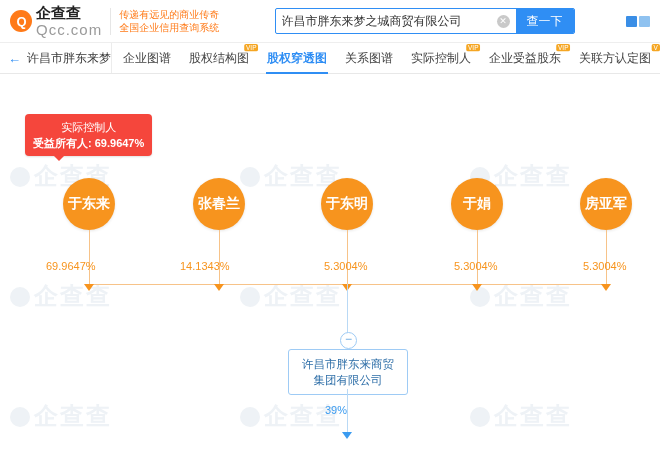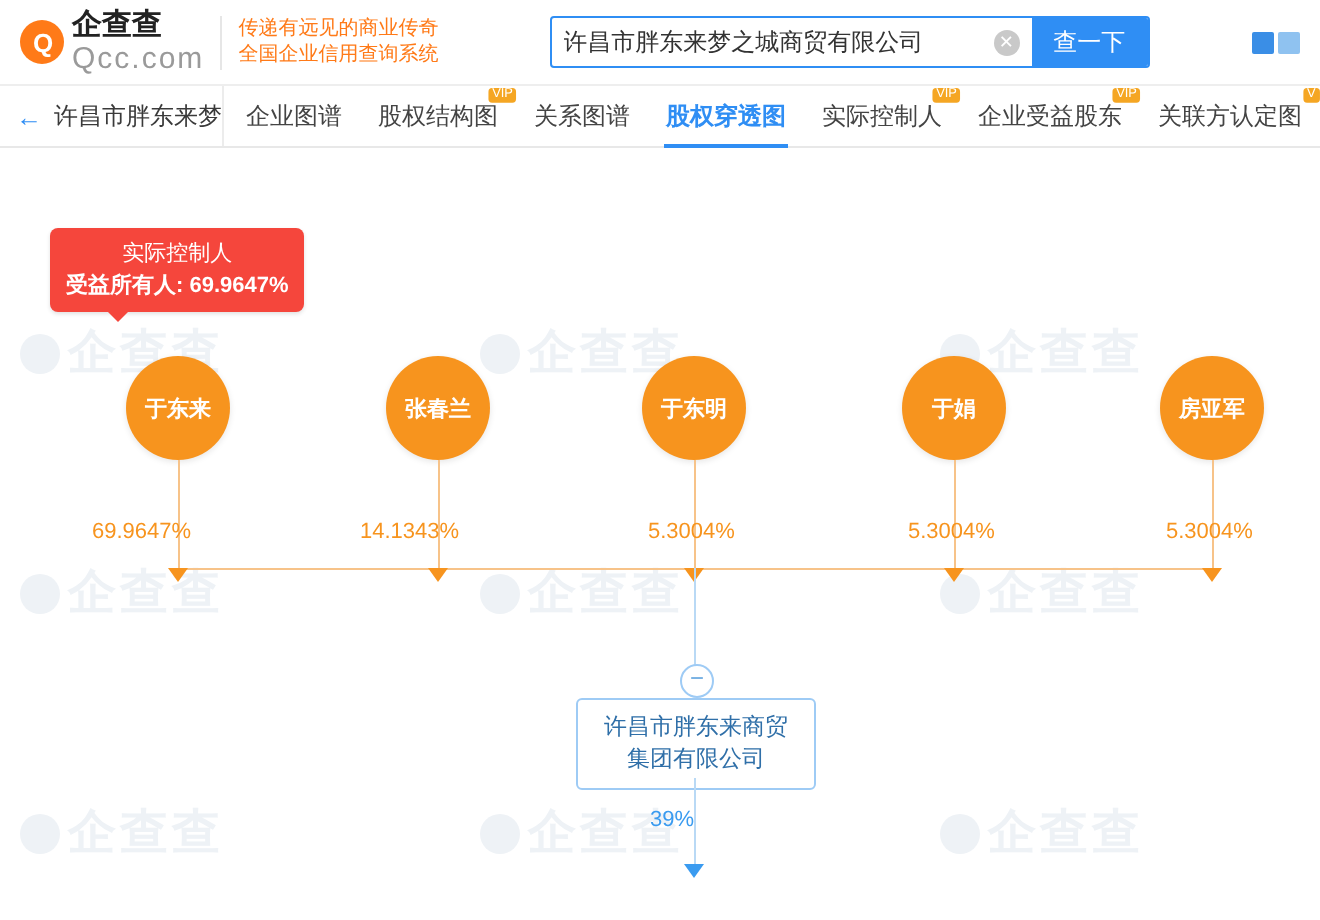--- a/index.html
+++ b/index.html
@@ -269,21 +269,21 @@
   }
 
   
   .person {
     position: absolute;
     width: 52px;
     height: 52px;
     border-radius: 50%;
     background: #f7941e;
     color: #fff;
-    font-size: 11px;
+    font-size: 14px;
     font-weight: bold;
     display: flex;
     align-items: center;
     justify-content: center;
     box-shadow: 0 1px 3px rgba(0,0,0,.10);
     cursor: pointer;
   }
 
   .pct {
     position: absolute;
@@ -376,25 +376,25 @@
   <div class="back-arrow">←</div>
   <div class="crumb">许昌市胖东来梦之城商贸...</div>
 
   <div class="tab">
     <span>企业图谱</span>
   </div>
   <div class="tab">
     <span>股权结构图</span>
     <span class="vip">VIP</span>
   </div>
-  <div class="tab">
-    <span>关系图谱</span>
-  </div>
   <div class="tab active">
     <span>股权穿透图</span>
+  </div>
+  <div class="tab">
+    <span>关系图谱</span>
   </div>
   <div class="tab">
     <span>实际控制人</span>
     <span class="vip">VIP</span>
   </div>
   <div class="tab">
     <span>企业受益股东</span>
     <span class="vip">VIP</span>
   </div>
   <div class="tab">

